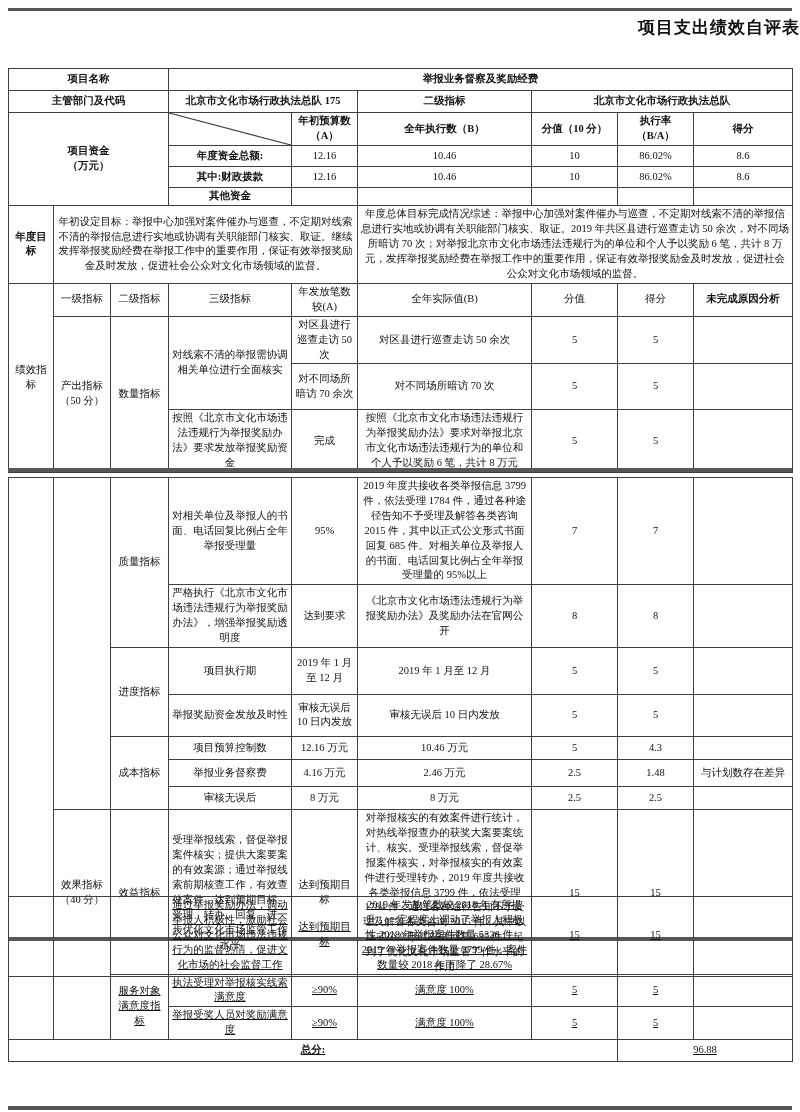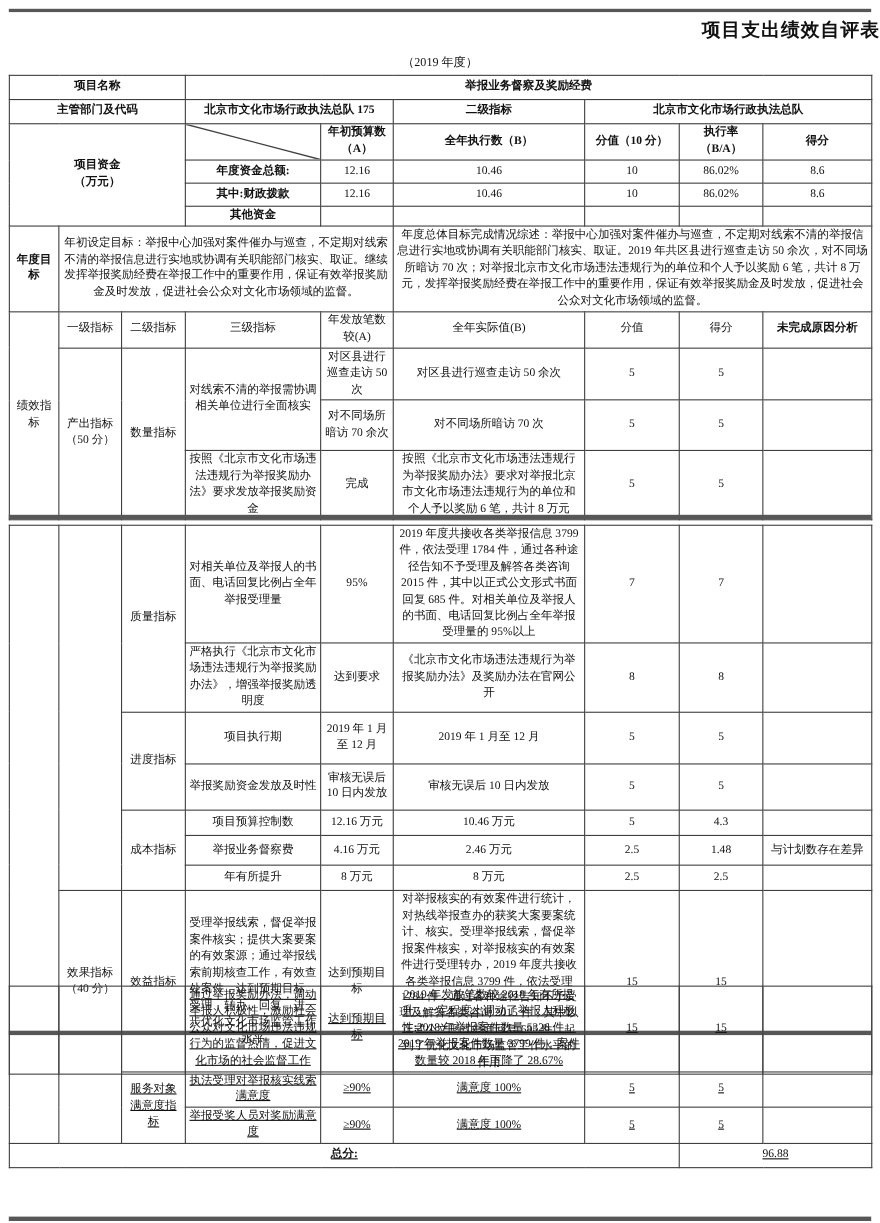--- a/index.html
+++ b/index.html
@@ -21,21 +21,20 @@
   td.diag-cell{position:relative;padding:0;}
   td.diag-cell svg{position:absolute;top:0;left:0;width:100%;height:100%;display:block;}
 </style>
 </head>
 <body>
 
 <div class="page">
 
   <div class="bar" style="top:8px;height:3px;"></div>
   <div class="doc-title">项目支出绩效自评表</div>
-  <div class="doc-subtitle">（2019 年度）</div>
 
   <table class="seg" style="top:68px;">
     <colgroup>
       <col style="width:45px">
         <col style="width:57px">
         <col style="width:58px">
       <col style="width:123px">
         <col style="width:66px">
         <col style="width:174px">
       <col style="width:86px">
@@ -198,21 +197,21 @@
       </tr>
       <tr style="height:27px">
         <td>举报业务督察费</td>
         <td>4.16 万元</td>
         <td>2.46 万元</td>
         <td>2.5</td>
         <td>1.48</td>
         <td class="left">与计划数存在差异</td>
       </tr>
       <tr style="height:23px">
-        <td>年有所提升</td>
+        <td>审核无误后</td>
         <td>8 万元</td>
         <td>8 万元</td>
         <td>2.5</td>
         <td>2.5</td>
         <td></td>
       </tr>
       <tr style="height:138px">
         <td class="prewrap">效果指标
 （40 分）</td>
         <td>效益指标</td>

